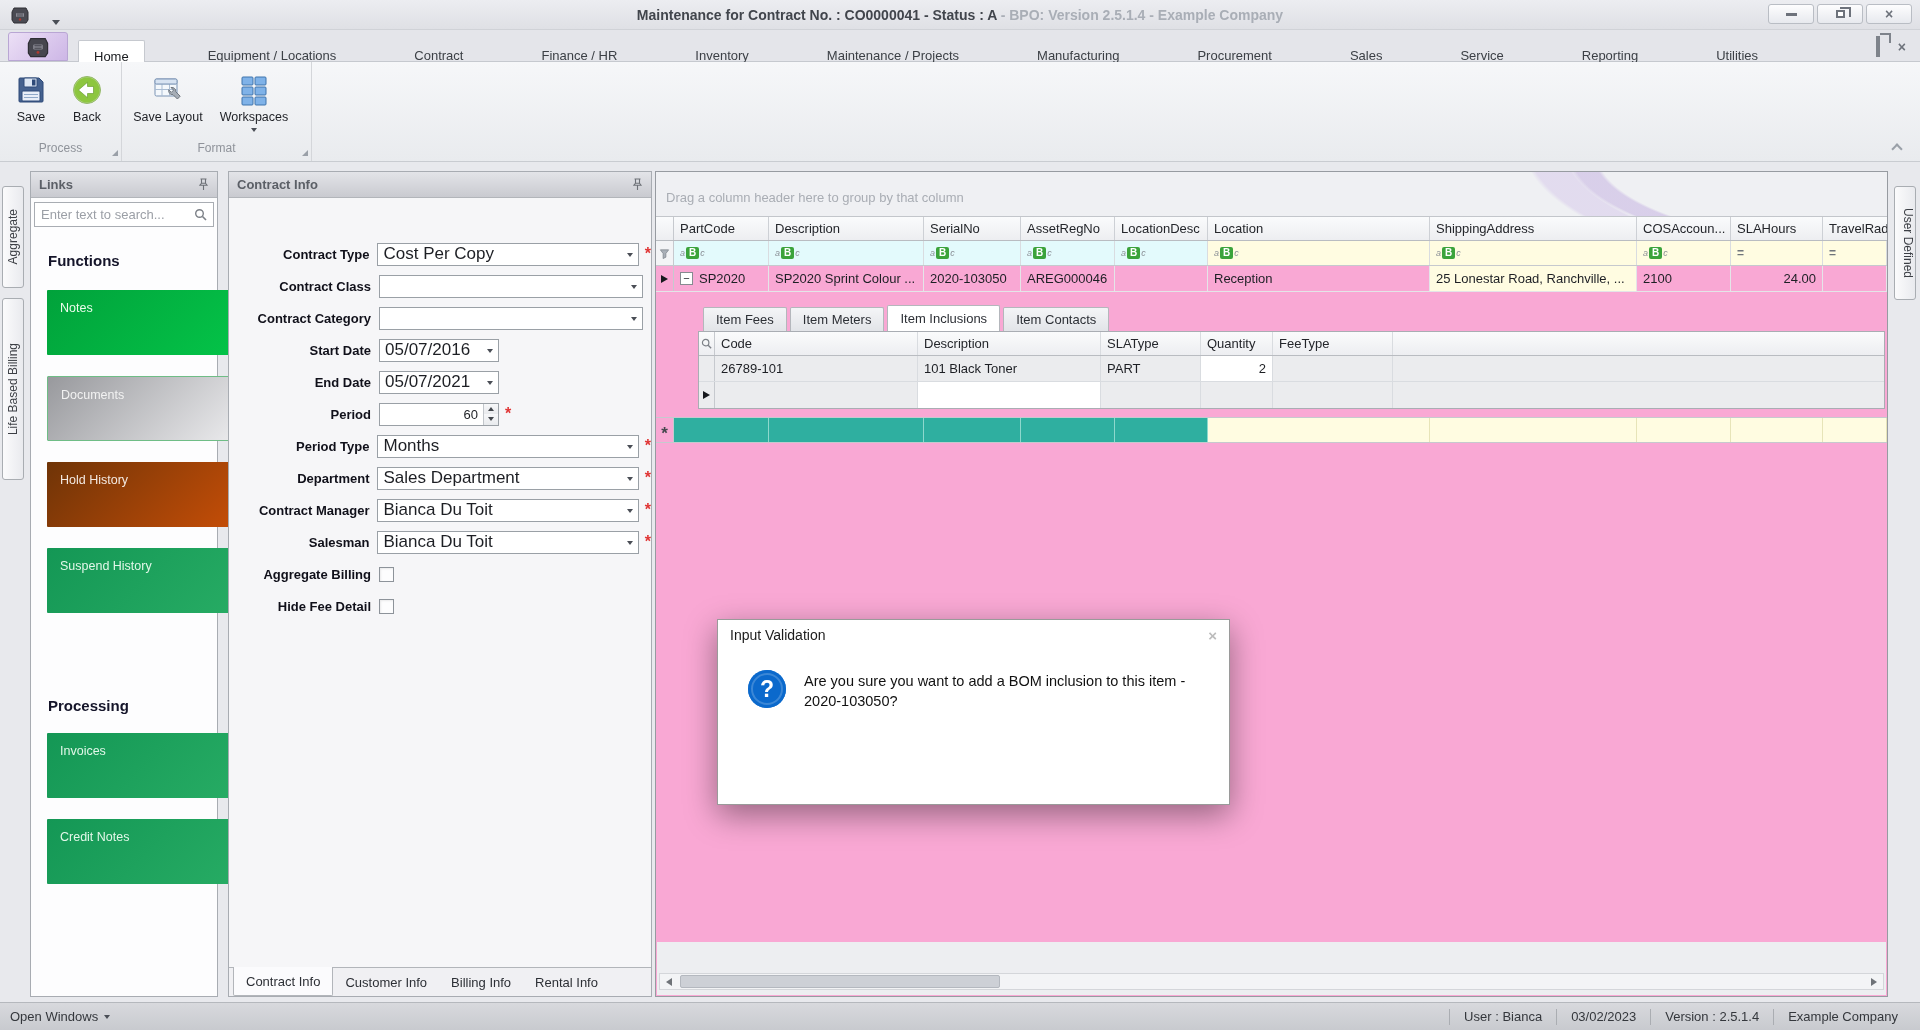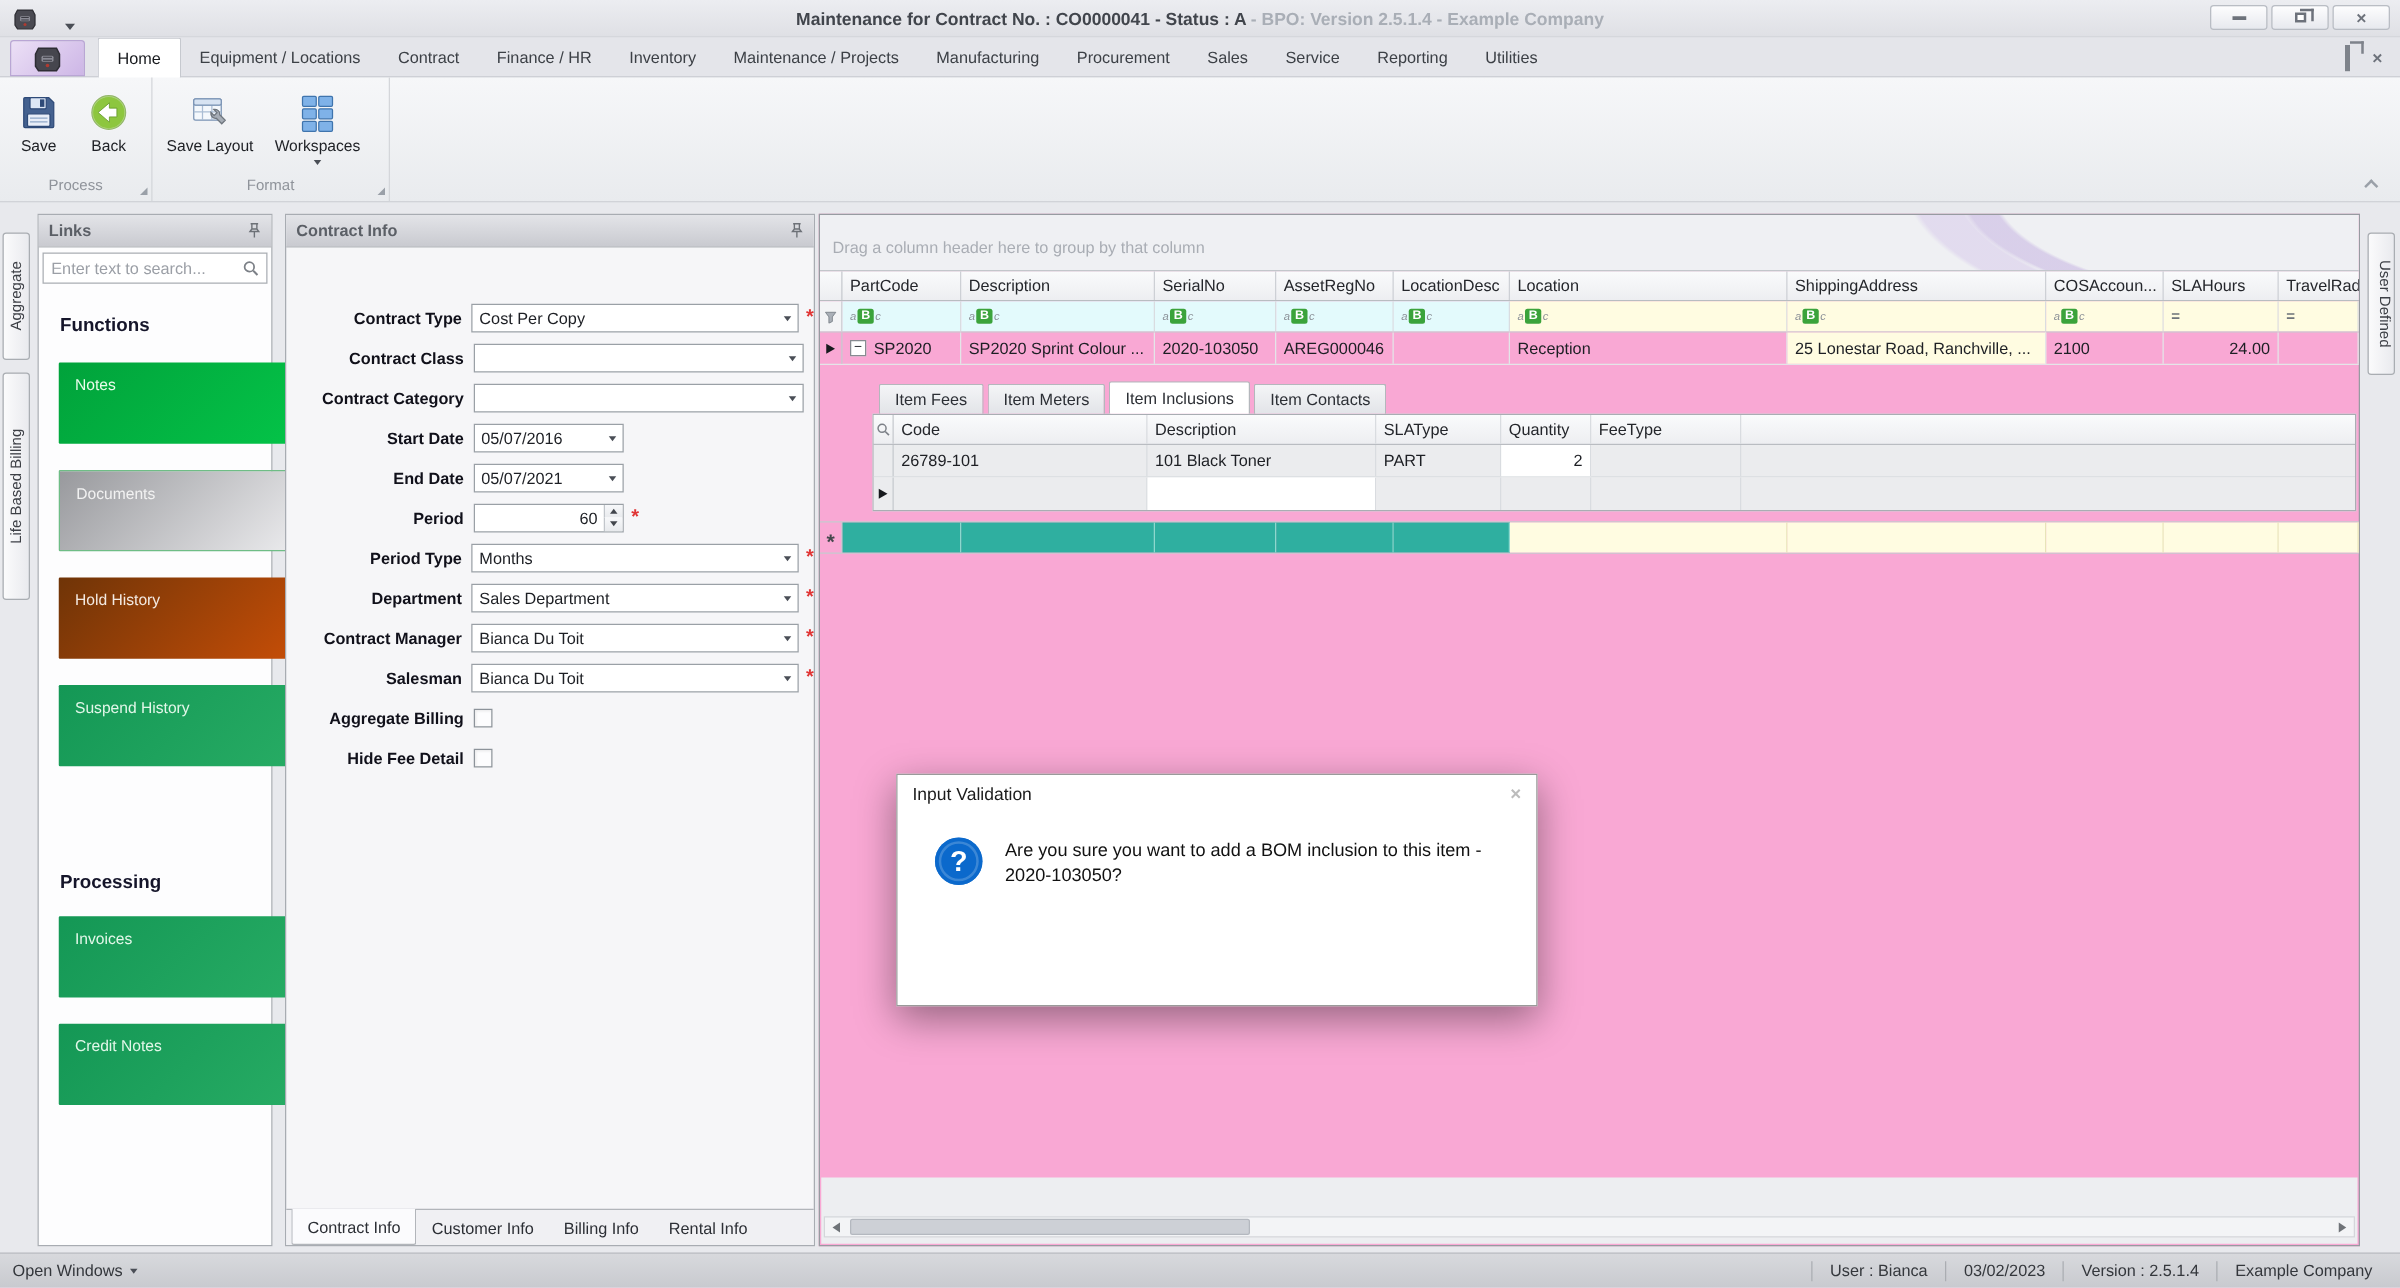--- a/index.html
+++ b/index.html
@@ -26,21 +26,21 @@
   .glyph-restore::before { content:""; position:absolute; left:2px; top:-5px; width:9px; height:8px;
     border:2px solid #6d727b; border-bottom:none; border-left:none; }
   .glyph-close { color:#6d727b; font-weight:bold; font-size:14px; line-height:12px; }
 
   
   #tabrow { position:absolute; left:0; top:30px; width:1920px; height:32px;
     background:#e4e5ea; border-bottom:1px solid #c6c9cf; }
   .appbtn { position:absolute; left:8px; top:2px; width:60px; height:29px; border-radius:3px 3px 0 0;
     background:linear-gradient(135deg,#ece0f6,#cdb6e6); border:1px solid #b9a6d4;
     display:flex; align-items:center; justify-content:center; }
-  .rtabs { position:absolute; left:78px; top:0; height:32px; display:flex; }
+  .rtabs { position:absolute; left:78px; top:10px; height:32px; display:flex;gap:48px; }
   .rtab { padding:0 15px; line-height:31px; font-size:13px; color:#3c4046; }
   .rtab.active { background:#fff; border:1px solid #c6c9cf; border-bottom:1px solid #fff;
     border-radius:2px 2px 0 0; color:#17191d; margin-bottom:-1px; }
   .mdibtns { position:absolute; right:14px; top:8px; display:flex; gap:18px; align-items:center; }
   .mdibtns .glyph-min,.mdibtns .glyph-restore { opacity:.85; }
 
   
   #ribbon { position:absolute; left:0; top:62px; width:1920px; height:100px;
     background:linear-gradient(#f6f7f9,#e9ebee); border-bottom:1px solid #c9ccd1; }
   .rgroup { position:absolute; top:0; height:99px; border-right:1px solid #d4d6da; }
@@ -86,21 +86,21 @@
   .tile-green { background:linear-gradient(135deg,#149755,#27ac64); color:#e2f7e9; }
 
   #contract-panel { left:228px; width:424px; }
   .form { position:absolute; top:26px; left:0; right:0; padding-top:44px; }
   .form-row { display:flex; align-items:center; height:24px; margin-bottom:8px; padding-left:8px; }
   .form-label { width:134px; text-align:right; margin-right:8px; font-size:13px; font-weight:bold; color:#10101a; white-space:nowrap; }
   .tbox { height:23px; border:1px solid #9aa0a6; background:#fff; font-size:13px;
     display:flex; align-items:center; padding:0 5px; }
   .tbox.ro { background:#e9ebee; color:#2a2d33; }
   .combo { position:relative; height:23px; border:1px solid #9aa0a6; background:#fff;
-    display:flex; align-items:center; padding:0 18px 0 5px; font-size:13px; }
+    display:flex; align-items:center; padding:0 18px 0 5px; font-size:17px; }
   .combo .arr { position:absolute; right:5px; top:9px; }
   .w-wide { width:264px; } .w-date { width:120px; }
   .req { color:#e03535; font-weight:bold; font-size:16px; margin-left:6px; line-height:20px; }
   .spinbox { position:relative; width:120px; height:23px; border:1px solid #9aa0a6; background:#fff;
     font-size:13px; display:flex; align-items:center; justify-content:flex-end; padding-right:20px; }
   .spinners { position:absolute; right:0; top:0; width:15px; height:21px; display:flex; flex-direction:column; }
   .spinners span { flex:1; border-left:1px solid #c2c6cb; display:flex; align-items:center; justify-content:center;
     background:linear-gradient(#f7f8fa,#e8eaed); }
   .tri-up-s { width:0;height:0;border-left:3px solid transparent;border-right:3px solid transparent;border-bottom:4px solid #42464c; }
   .tri-dn-s { width:0;height:0;border-left:3px solid transparent;border-right:3px solid transparent;border-top:4px solid #42464c; }

